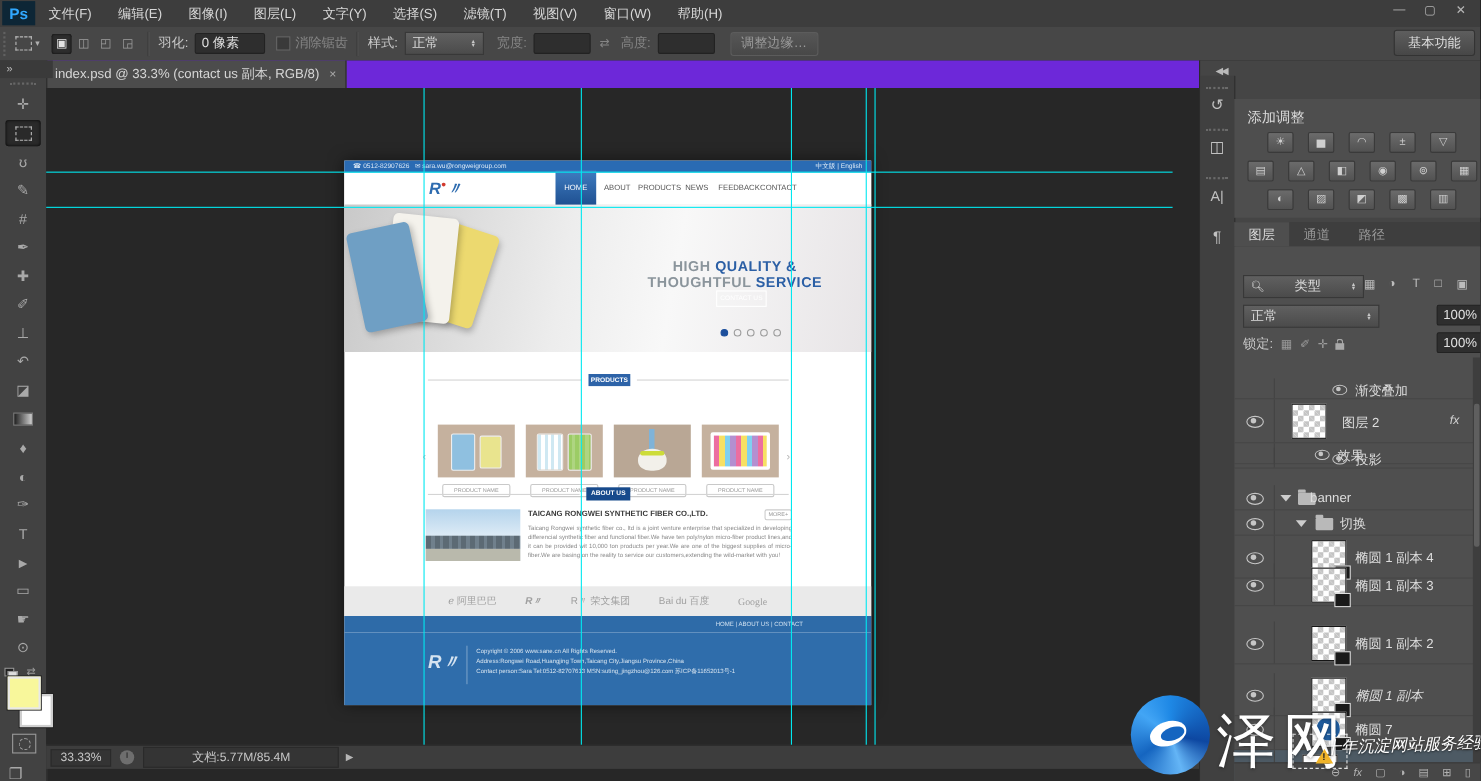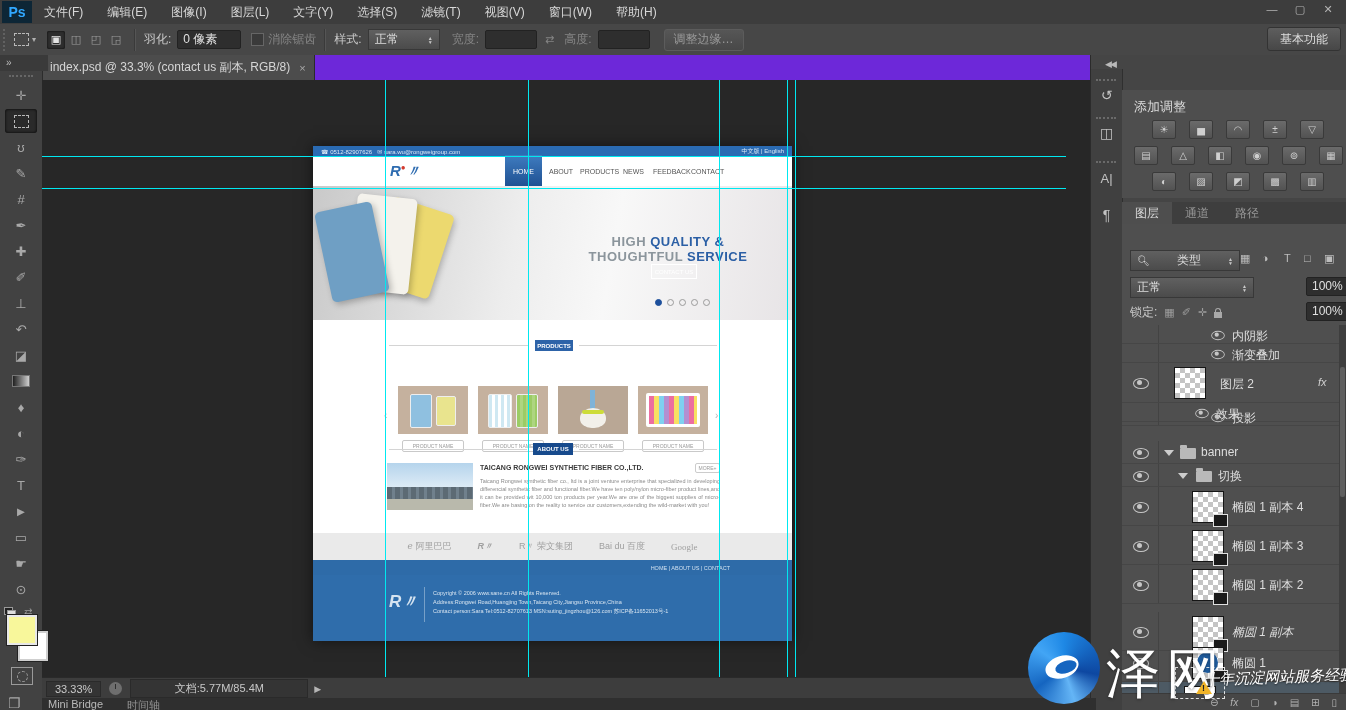--- a/index.html
+++ b/index.html
@@ -466,25 +466,20 @@
         <span class="lbl">锁定:</span>
         <span style="color:#9c9c9c;font-size:11px;">▦</span>
         <span style="color:#9c9c9c;font-size:11px;">✐</span>
         <span style="color:#9c9c9c;font-size:11px;">✛</span>
         <span class="padlock"></span>
       </div>
 
       <span class="input fillval">100%</span>
 
       <div class="lrows">
-        <div class="lrow" style="top:0;height:19px;">
-          <div class="eyecol"></div>
-          <span class="eye sm" style="left:88px;top:5px;"></span>
-          <span class="rowlabel" style="left:110px;top:3px;">内阴影</span>
-        </div>
         <div class="lrow" style="top:19px;height:19px;">
           <div class="eyecol"></div>
           <span class="eye sm" style="left:88px;top:5px;"></span>
           <span class="rowlabel" style="left:110px;top:3px;">渐变叠加</span>
         </div>
         <div class="lrow" style="top:38px;height:40px;">
           <div class="eyecol"></div>
           <span class="eye" style="left:11px;top:15px;"></span>
           <span class="thumb checker" style="left:52px;top:4px;"></span>
           <span class="rowlabel" style="left:98px;top:13px;">图层 2</span>
@@ -498,38 +493,38 @@
         <div class="lrow" style="top:82px;height:19px;">
           <div class="eyecol"></div>
           <span class="eye sm" style="left:88px;top:5px;"></span>
           <span class="rowlabel" style="left:110px;top:3px;">投影</span>
         </div>
         <div class="lrow" style="top:116px;height:23px;">
           <div class="eyecol"></div>
           <span class="eye" style="left:11px;top:7px;"></span>
           <span class="tri" style="left:42px;top:9px;"></span>
           <span class="folder" style="left:58px;top:7px;"></span>
-          <span class="rowlabel" style="left:79px;top:4px;">banner</span>
+          <span class="rowlabel" style="left:69px;top:4px;">banner</span>
         </div>
         <div class="lrow" style="top:139px;height:23px;">
           <div class="eyecol"></div>
           <span class="eye" style="left:11px;top:7px;"></span>
           <span class="tri" style="left:56px;top:9px;"></span>
           <span class="folder" style="left:74px;top:7px;"></span>
           <span class="rowlabel" style="left:96px;top:4px;">切换</span>
         </div>
         <div class="lrow" style="top:162px;height:39px;">
           <div class="eyecol"></div>
           <span class="eye" style="left:11px;top:15px;"></span>
           <span class="thumb checker" style="left:70px;top:4px;">
               <i class="sbadge"></i>
             </span>
           <span class="rowlabel" style="left:110px;top:12px;">椭圆 1 副本 4</span>
         </div>
-        <div class="lrow" style="top:201px;height:39px;">
+        <div class="lrow" style="top:187px;height:39px;">
           <div class="eyecol"></div>
           <span class="eye" style="left:11px;top:15px;"></span>
           <span class="thumb checker" style="left:70px;top:4px;">
               <i class="sbadge"></i>
             </span>
           <span class="rowlabel" style="left:110px;top:12px;">椭圆 1 副本 3</span>
         </div>
         <div class="lrow" style="top:240px;height:39px;">
           <div class="eyecol"></div>
           <span class="eye" style="left:11px;top:15px;"></span>
@@ -545,21 +540,21 @@
               <i class="sbadge"></i>
             </span>
           <span class="rowlabel" style="left:110px;top:12px;">椭圆 1 副本</span>
         </div>
         <div class="lrow" style="top:318px;height:39px;">
           <div class="eyecol"></div>
           <span class="eye" style="left:11px;top:15px;"></span>
           <span class="thumb checker ellipsefill" style="left:70px;top:4px;">
               <i class="sbadge"></i>
             </span>
-          <span class="rowlabel" style="left:110px;top:12px;">椭圆 1</span>
+          <span class="rowlabel" style="left:110px;top:12px;">椭圆 7</span>
         </div>
         <div class="lrow lsel" style="top:357px;height:38px;">
           <div class="eyecol"></div>
           <span class="eye" style="left:11px;top:14px;"></span>
           <span class="thumb" style="left:62px;top:4px;color:#333;font-weight:bold;font-size:16px;text-align:center;line-height:28px;">T</span>
           <span class="rowlabel" style="left:102px;top:12px;">contact us 副本</span>
         </div>
       </div>
       <div class="lscroll">
           <i></i>
@@ -575,24 +570,20 @@
       </div>
     </div>
   </div>
 
   <div class="abs statusbar">
     <span class="zoomfield">33.33%</span>
     <span class="clockicon"></span>
     <span class="docfield">文档:5.77M/85.4M</span>
     <span class="statarrow">▶</span>
   </div>
-  <div class="abs bottomtabs">
-    <span>Mini Bridge</span>
-    <span style="color:#8f8f8f;">时间轴</span>
-  </div>
 
   <div class="wm-logo wm"></div>
   <div class="wm-brand wm">泽网</div>
   <div class="xformbox" style="left:1175px;top:667px;width:48px;height:30px;"></div>
   <div class="warnbadge" style="left:1196px;top:681px;"></div>
   <div class="wm-slogan wm">十年沉淀网站服务经验!</div>
 
 </div>
 
 </body></html>

